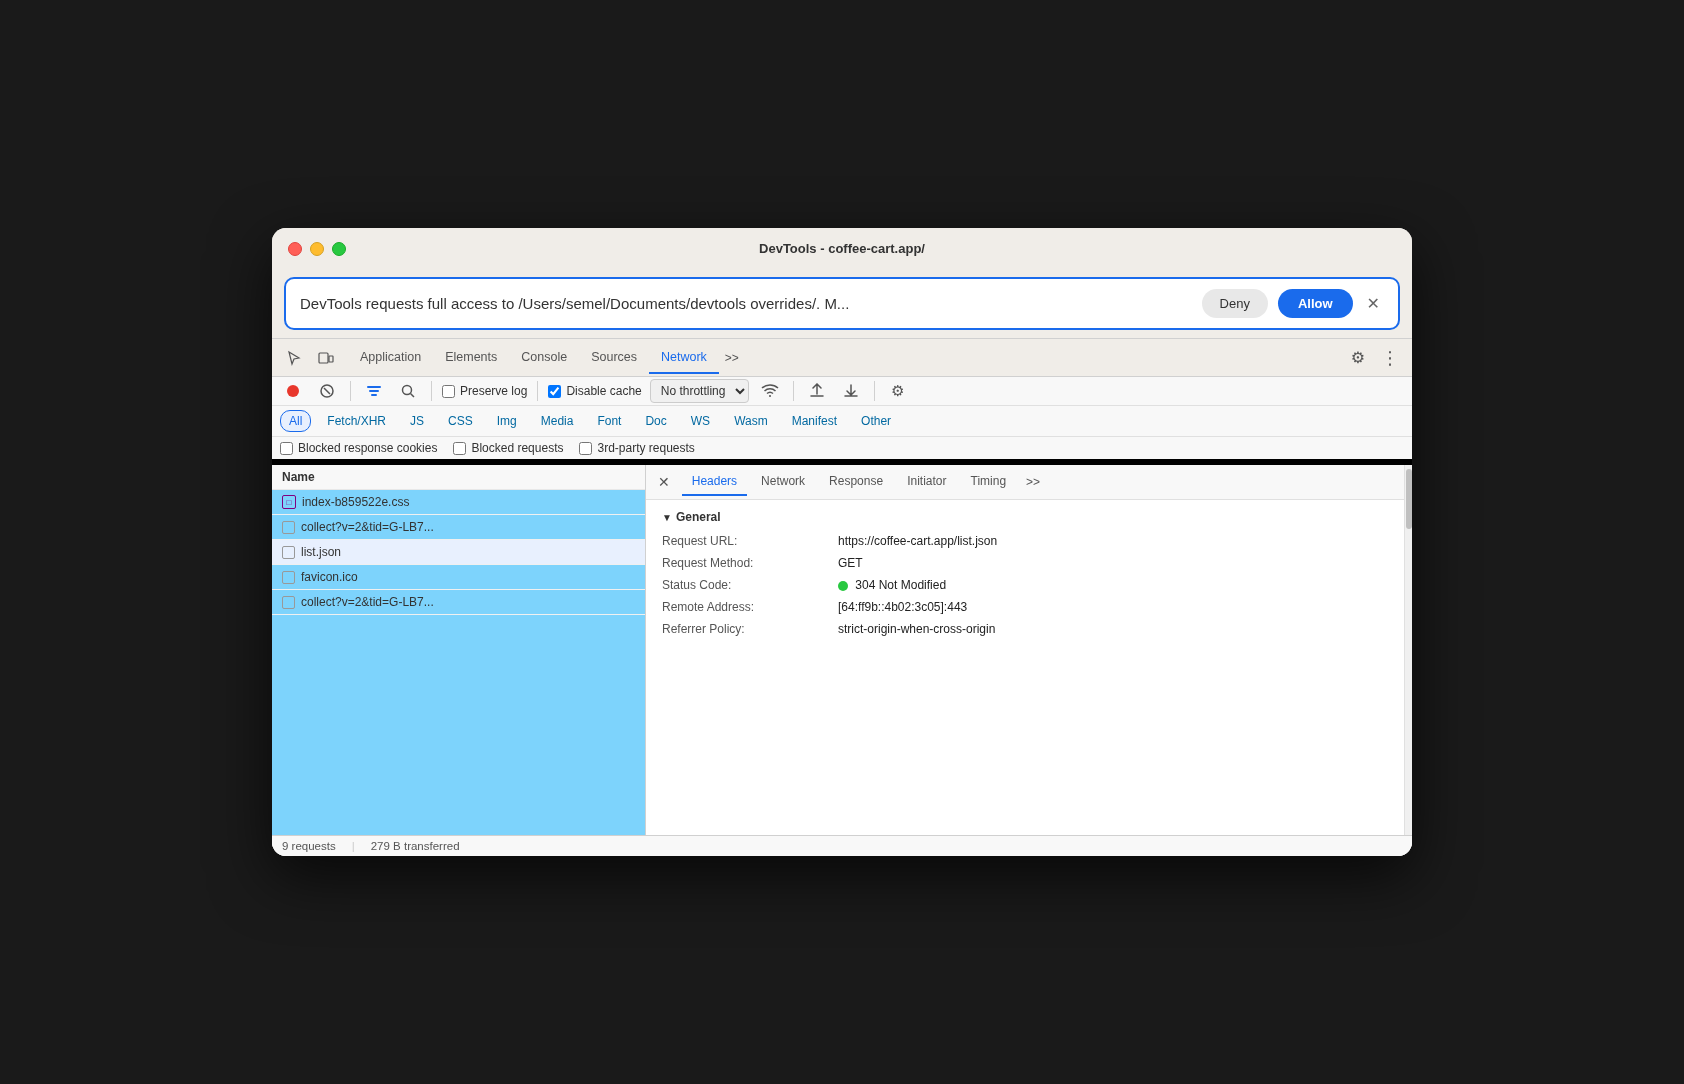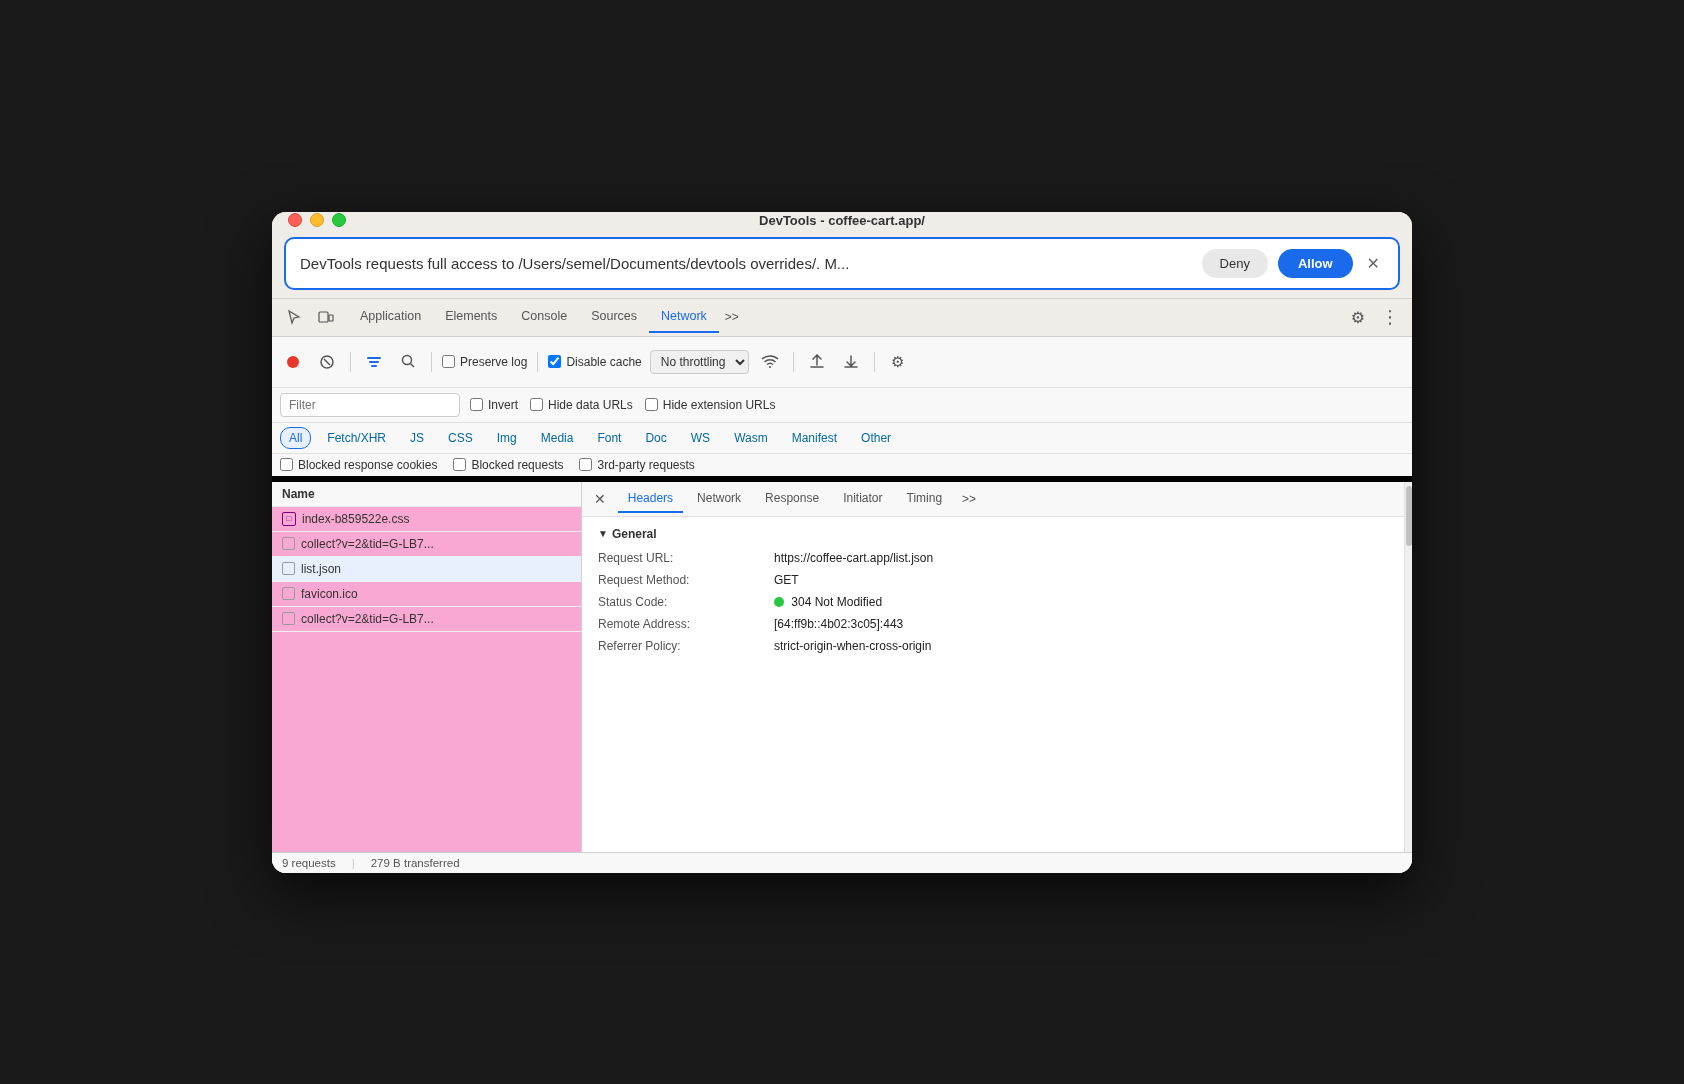--- a/index.html
+++ b/index.html
@@ -13,21 +13,21 @@
     }
     .window {
       width: 1140px;
       background: #f0ede8;
       border-radius: 14px;
       box-shadow: 0 20px 60px rgba(0,0,0,0.7);
       overflow: hidden;
     }
     .titlebar {
       background: #f0ede8;
-      padding: 1px 16px;
+      padding: 13px 16px;
       display: flex;
       align-items: center;
       justify-content: center;
       position: relative;
     }
     .traffic-lights {
       position: absolute;
       left: 16px;
       top: 50%;
       transform: translateY(-50%);
@@ -138,21 +138,21 @@
     .tabs-right-icons {
       margin-left: auto;
       display: flex;
       gap: 4px;
       align-items: center;
     }
     .toolbar {
       background: #f8f8f8;
       display: flex;
       align-items: center;
-      padding: 12px 8px;
+      padding: 1px 8px;
       gap: 8px;
       border-bottom: 1px solid #e0e0e0;
     }
     .toolbar-sep {
       width: 1px;
       height: 20px;
       background: #d0d0d0;
       margin: 0 2px;
     }
     .toolbar-icon {
@@ -242,23 +242,23 @@
       align-items: center;
       padding: 4px 8px;
       gap: 16px;
       border-bottom: 6px solid #000000;
     }
     .main-panel {
       display: flex;
       height: 370px;
     }
     .file-list {
-      width: 310px;
+      width: 374px;
       border-right: 1px solid #d0d0d0;
-      background: #f9a8d4;
+      background: #7dd3fc;
       overflow-y: auto;
       flex-shrink: 0;
     }
     .file-list-header {
       padding: 5px 10px;
       font-size: 12px;
       font-weight: 600;
       color: #333;
       border-bottom: 1px solid #e8e8e8;
       background: #f8f8f8;
@@ -487,37 +487,20 @@
       </div>
       <div class="toolbar-icon">
         <svg width="16" height="16" viewBox="0 0 16 16">
             <path d="M8 2v9M4 8l4 4 4-4M2 13h12" stroke="#555" stroke-width="1.5" fill="none" stroke-linecap="round"></path>
           </svg>
       </div>
       <div class="toolbar-sep"></div>
       <div class="toolbar-icon" style="font-size:15px; color:#555;">⚙</div>
     </div>
 
-    <div class="filter-bar">
-      <input class="filter-input" type="text" placeholder="Filter" style="">
-      <div class="filter-checkboxes">
-        <label class="checkbox-label">
-          <input type="checkbox" style="">
-          <span>Invert</span>
-        </label>
-        <label class="checkbox-label">
-          <input type="checkbox" style="">
-          <span>Hide data URLs</span>
-        </label>
-        <label class="checkbox-label">
-          <input type="checkbox" style="">
-          <span>Hide extension URLs</span>
-        </label>
-      </div>
-    </div>
 
     <div class="type-filters">
       <button class="type-btn active">All</button>
       <button class="type-btn">Fetch/XHR</button>
       <button class="type-btn">JS</button>
       <button class="type-btn">CSS</button>
       <button class="type-btn">Img</button>
       <button class="type-btn">Media</button>
       <button class="type-btn">Font</button>
       <button class="type-btn">Doc</button>

